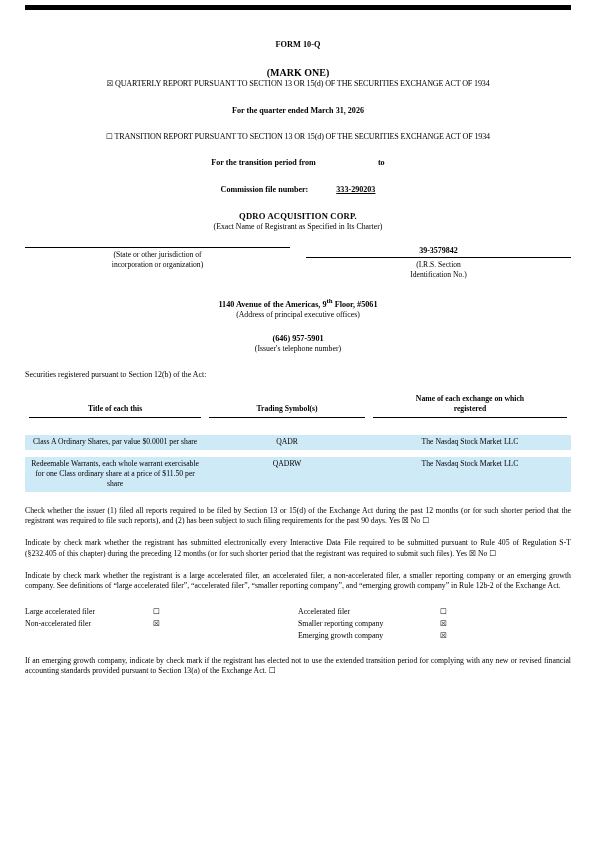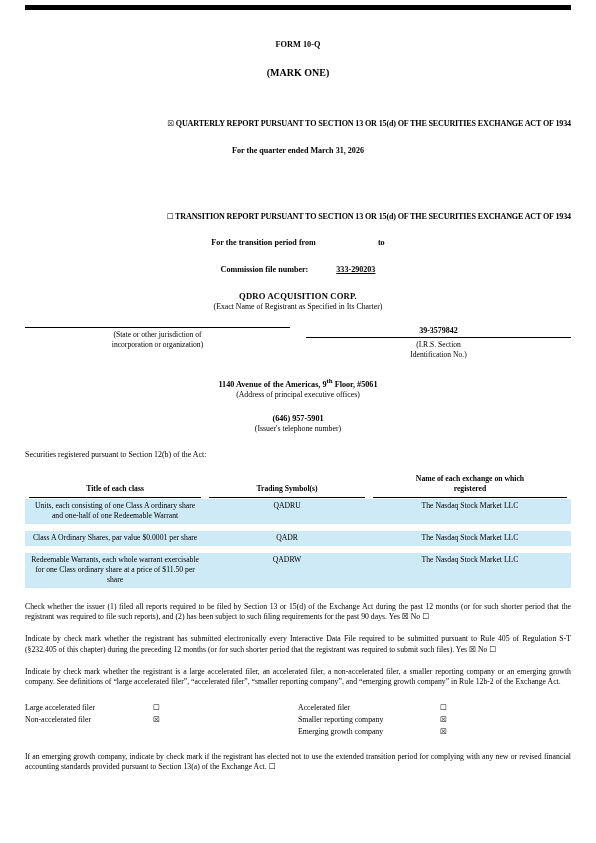--- a/index.html
+++ b/index.html
@@ -34,25 +34,24 @@
   .b { font-weight: bold; }
   .u { text-decoration: underline; margin-left: 26px; }
   .sp-12 { height: 12px; }
   .sp-14 { height: 14px; }
   .sp-16 { height: 16px; }
 
   .hdr-line { font-weight: bold; font-size: 8.3px; line-height: 1.42; }
   .formline { font-weight: bold; font-size: 8.3px; }
   .markone { font-weight: bold; font-size: 10px; }
   .checkline {
-    font-weight: bold;
+    font-weight: normal;
     font-size: 8.1px;
-    text-align: right;
+    text-align: center;
     letter-spacing: -0.02em;
-    margin-top: 40px;
   }
   .quarter { font-weight: bold; font-size: 8.1px; }
   .cbox { font-family: "DejaVu Sans", sans-serif; font-size: 7.6px; }
 
   .transline { font-weight: bold; font-size: 8.1px; }
   .gap-inline { display: inline-block; width: 58px; }
 
   .corpname { font-weight: bold; font-size: 8.6px; letter-spacing: 0.02em; }
   .exactname { font-size: 7.8px; }
 
@@ -80,21 +79,21 @@
     width: 100%;
     border-collapse: separate;
     border-spacing: 0;
     font-size: 7.7px;
   }
   table.sec th {
     font-weight: bold;
     text-align: center;
     vertical-align: bottom;
     font-size: 7.7px;
-    padding: 0 4px 1px 4px;
+    padding: 0 4px 10px 4px;
     line-height: 1.25;
   }
   table.sec th .thrule {
     border-bottom: 1.4px solid #000;
     height: 2px;
     margin-top: 1px;
   }
   table.sec td {
     text-align: center;
     vertical-align: top;
@@ -215,40 +214,35 @@
   <div class="sp-16"></div>
 
   <div class="sec12">Securities registered pursuant to Section 12(b) of the Act:</div>
 
   <div class="sp-14"></div>
 
   <table class="sec">
     <thead>
       <tr>
         <th class="colA">
-          <div>Title of each class</div>
+          <div>Title of each this</div>
           <div class="thrule"></div>
         </th>
         <th class="colB">
           <div>Trading Symbol(s)</div>
           <div class="thrule"></div>
         </th>
         <th class="colC">
           <div>Name of each exchange on which</div>
           <div>registered</div>
           <div class="thrule"></div>
         </th>
       </tr>
     </thead>
     <tbody>
-      <tr>
-        <td>Units, each consisting of one Class A ordinary share and one-half of one Redeemable Warrant</td>
-        <td>QADRU</td>
-        <td>The Nasdaq Stock Market LLC</td>
-      </tr>
       <tr class="spacer">
         <td></td>
         <td></td>
         <td></td>
       </tr>
       <tr>
         <td>Class A Ordinary Shares, par value $0.0001 per share</td>
         <td>QADR</td>
         <td>The Nasdaq Stock Market LLC</td>
       </tr>

